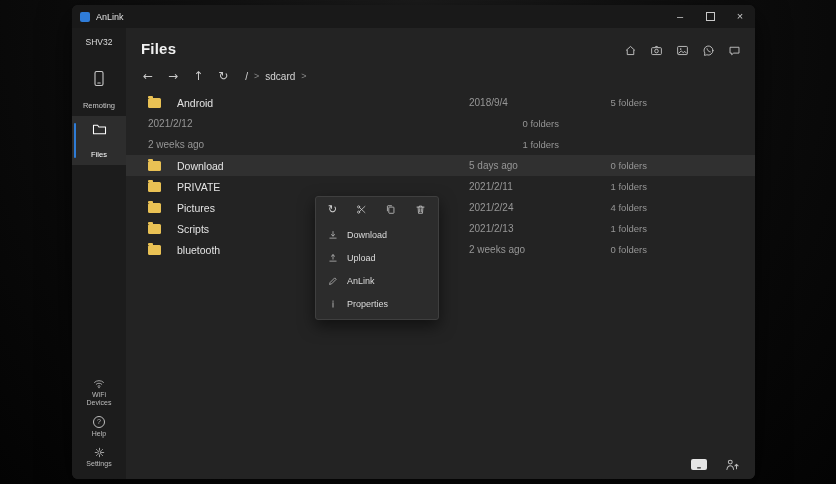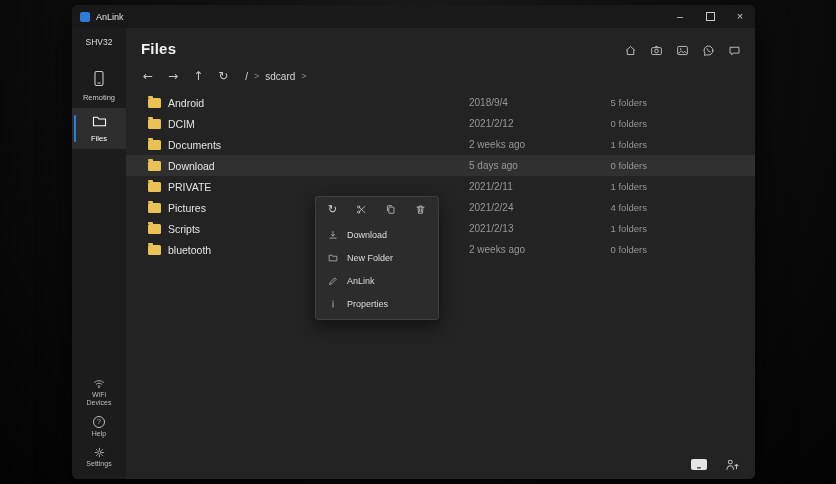--- a/index.html
+++ b/index.html
@@ -19,21 +19,21 @@
   .titlebar{height:23px;background:#191919;display:flex;align-items:center;padding-left:8px;flex:0 0 auto;}
   .app-ico{width:10px;height:10px;border-radius:2px;background:#2f7cd8;margin-right:6px;flex:0 0 auto;}
   .win-title{font-size:9px;color:#e0e0e0;}
   .controls{margin-left:auto;display:flex;height:100%;}
   .ctrl{width:30px;display:flex;align-items:center;justify-content:center;color:#c8c8c8;font-size:11px;line-height:1;}
   .ctrl .box{width:7px;height:7px;border:1px solid #c8c8c8;display:block;}
   
   .wbody{flex:1;display:flex;min-height:0;}
   .sidebar{width:54px;background:#1c1c1c;display:flex;flex-direction:column;align-items:center;padding-top:9px;flex:0 0 auto;}
   .device{font-size:8.5px;color:#dddddd;margin-bottom:16px;}
-  .nav-item{width:100%;padding:7px 0 6px;display:flex;flex-direction:column;align-items:center;gap:6px;color:#c9c9c9;font-size:7.5px;position:relative;cursor:default;}
+  .nav-item{width:100%;padding:7px 0 6px;display:flex;flex-direction:column;align-items:center;gap:14px;color:#c9c9c9;font-size:7.5px;position:relative;cursor:default;}
   .nav-item.active{background:#2d2d2d;color:#ffffff;}
   .nav-item.active::before{content:"";position:absolute;left:2px;top:7px;bottom:7px;width:2px;background:#2e7cd6;border-radius:2px;}
   .nav-item svg{display:block;}
   .sb-spacer{flex:1;}
   .sb-bottom{width:100%;display:flex;flex-direction:column;align-items:center;gap:1px;padding-bottom:7px;}
   .sb-small{display:flex;flex-direction:column;align-items:center;gap:2px;font-size:7px;color:#bdbdbd;padding:4px 0;width:100%;text-align:center;}
   .sb-small .lbl{max-width:36px;line-height:1.15;}
   .q-ico{width:10px;height:10px;border:1px solid currentColor;border-radius:50%;font-size:7px;display:flex;align-items:center;justify-content:center;line-height:1;}
   
   .main{flex:1;display:flex;flex-direction:column;background:#232323;min-width:0;position:relative;}
@@ -44,21 +44,21 @@
   .hicon svg{width:13px;height:13px;display:block;}
   
   .toolbar{display:flex;align-items:center;gap:15px;padding:13px 16px 0 17px;color:#c9c9c9;}
   .nav-glyph{font-size:12px;line-height:1;font-family:"DejaVu Sans",sans-serif;cursor:pointer;}
   .breadcrumb{display:flex;align-items:center;gap:6px;font-size:10px;color:#d5d5d5;margin-left:2px;}
   .crumb-chev{color:#8a8a8a;font-size:9px;}
   
   .list{margin-top:10px;flex:1;min-height:0;}
   .row{height:21px;display:grid;grid-template-columns:1fr 90px 88px;align-items:center;padding:0 108px 0 22px;cursor:default;}
   .row.selected{background:#303030;}
-  .fname{display:flex;align-items:center;gap:7px;font-size:10.5px;color:#e3e3e3;min-width:0;}
+  .fname{display:flex;align-items:center;gap:16px;font-size:10.5px;color:#e3e3e3;min-width:0;}
   .folder{width:13px;height:10px;background:#e9c154;border-radius:1.5px;position:relative;flex:0 0 auto;}
   .folder::before{content:"";position:absolute;top:-2px;left:0;width:5px;height:2px;background:#e9c154;border-radius:1px 1px 0 0;}
   .fdate{font-size:10px;color:#969696;}
   .finfo{font-size:9.5px;color:#969696;text-align:right;}
   
   .statusbar{height:30px;display:flex;align-items:center;justify-content:space-between;padding:0 10px 0 12px;flex:0 0 auto;}
   .count{font-size:9px;color:#a8a8a8;margin-top:48px;}
   .sb-buttons{display:flex;gap:7px;align-items:center;}
   .sb-btn{width:26px;height:18px;display:flex;align-items:center;justify-content:center;border-radius:3px;cursor:pointer;}
   .sb-btn svg{display:block;}
@@ -191,32 +191,24 @@
       <div class="list">
         <div class="row">
           <span class="fname">
               <span class="folder"></span>
               <span>Android</span>
             </span>
           <span class="fdate">2018/9/4</span>
           <span class="finfo">5 folders</span>
         </div>
         <div class="row">
-          <span class="fname">
-              <span class="folder"></span>
-              <span>DCIM</span>
-            </span>
           <span class="fdate">2021/2/12</span>
           <span class="finfo">0 folders</span>
         </div>
         <div class="row">
-          <span class="fname">
-              <span class="folder"></span>
-              <span>Documents</span>
-            </span>
           <span class="fdate">2 weeks ago</span>
           <span class="finfo">1 folders</span>
         </div>
         <div class="row selected">
           <span class="fname">
               <span class="folder"></span>
               <span>Download</span>
             </span>
           <span class="fdate">5 days ago</span>
           <span class="finfo">0 folders</span>
@@ -292,24 +284,24 @@
           </svg>
         </div>
 
         <div class="cm-item">
           <svg viewBox="0 0 16 16" fill="none" stroke="currentColor" stroke-width="1.2" stroke-linecap="round" stroke-linejoin="round">
               <path d="M8 2.5v7M5.3 7.2 8 9.8l2.7-2.6M3 13h10"></path>
             </svg>
           <span>Download</span>
         </div>
         <div class="cm-item">
-          <svg viewBox="0 0 16 16" fill="none" stroke="currentColor" stroke-width="1.2" stroke-linejoin="round">
-              <path d="M1.8 3.5h4.4l1.2 1.7h6.8v7.3H1.8z"></path>
-            </svg>
-          <span>New Folder</span>
+          <svg viewBox="0 0 16 16" fill="none" stroke="currentColor" stroke-width="1.2" stroke-linecap="round" stroke-linejoin="round">
+              <path d="M8 9.8v-7M5.3 5.3 8 2.7l2.7 2.6M3 13h10"></path>
+            </svg>
+          <span>Upload</span>
         </div>
         <div class="cm-item">
           <svg viewBox="0 0 16 16" fill="none" stroke="currentColor" stroke-width="1.2" stroke-linejoin="round">
               <path d="M2.5 13.5l.9-3.2 7.3-7.3 2.3 2.3-7.3 7.3z"></path>
             </svg>
           <span>AnLink</span>
         </div>
         <div class="cm-item">
           <svg viewBox="0 0 16 16" fill="none" stroke="currentColor" stroke-width="1.4" stroke-linecap="round">
               <circle cx="8" cy="3.2" r="1" fill="currentColor" stroke="none"></circle>

